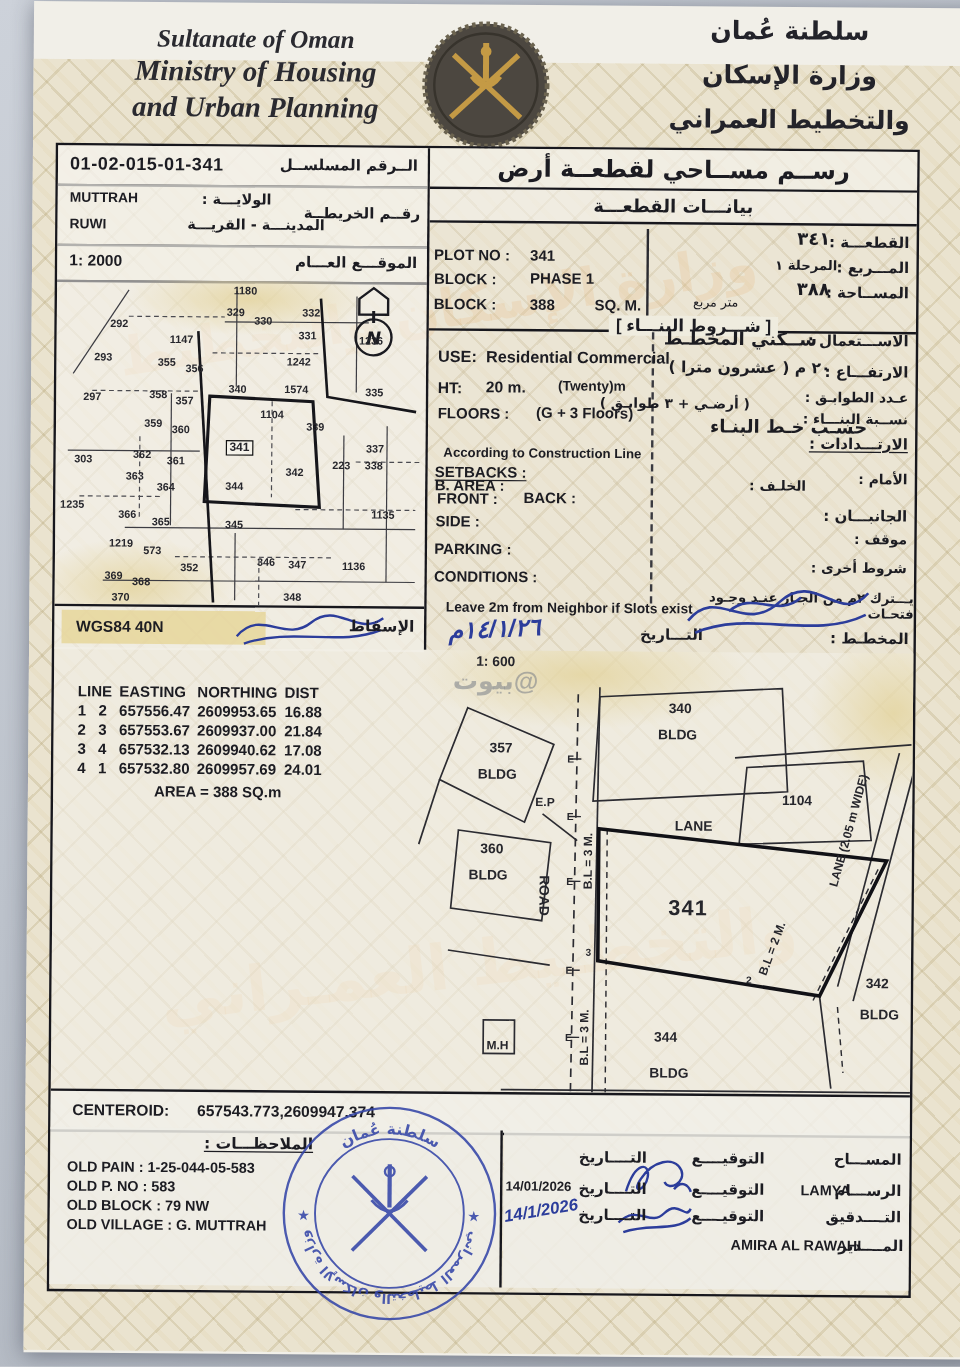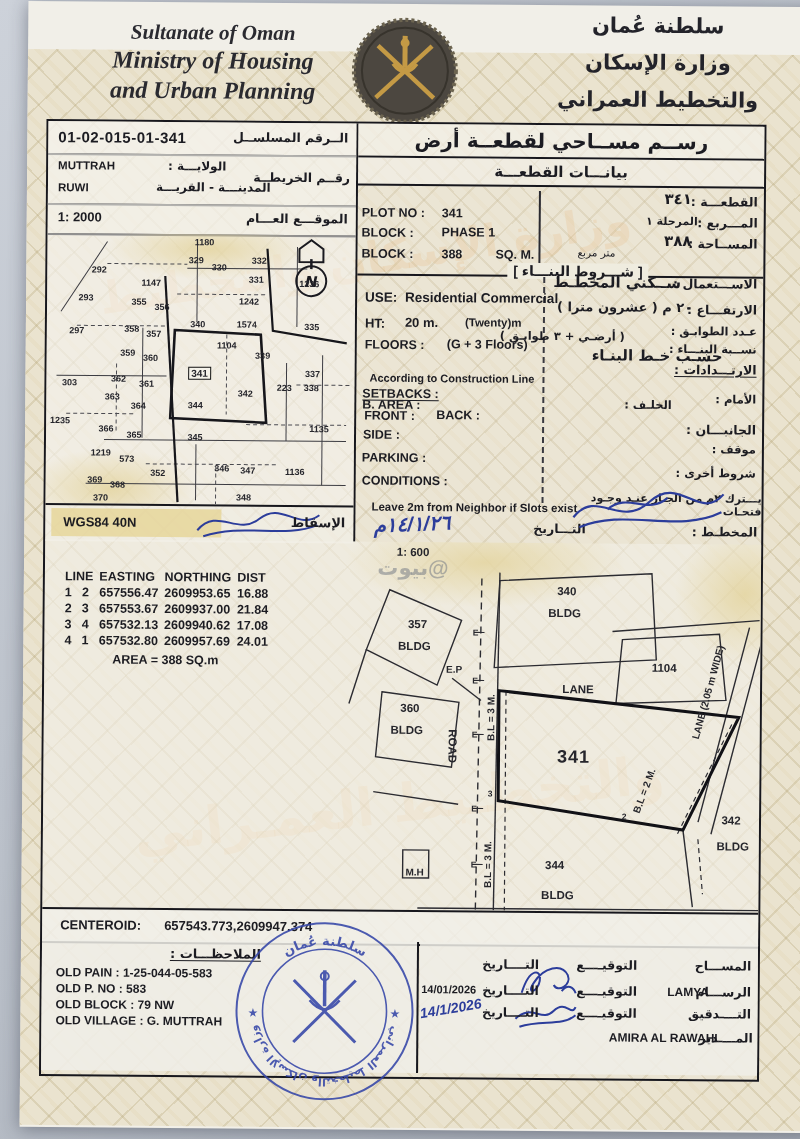--- a/index.html
+++ b/index.html
@@ -72,21 +72,21 @@
   .plan{position:absolute;left:0;top:418px;width:716px;height:368px;border-top:0;background:rgba(243,241,234,.5);overflow:hidden;}
   .plabel{position:absolute;transform:translate(-50%,-50%);font-weight:bold;color:#26262c;white-space:nowrap;}
   .plabel.xs{font-size:8.5px;}
   .plabel.sm{font-size:10px;}
   .plabel.md{font-size:11.5px;}
   .plabel.lg{font-size:18px;letter-spacing:1px;}
   .plabel.wm{color:rgba(120,125,135,.55);font-size:21px;}
   .coord-table{position:absolute;left:20px;top:30px;font-size:12.5px;font-weight:bold;}
   .coord-table table{border-collapse:collapse;}
   .coord-table td,.coord-table th{padding:0 6px 2px 0;text-align:left;font-size:12.5px;}
-  .coord-area{margin:3px 0 0 48px;font-size:12.5px;font-weight:bold;}
+  .coord-area{margin:3px 0 0 64px;font-size:12.5px;font-weight:bold;}
   
   .centeroid{position:absolute;left:0;top:786px;width:716px;height:32px;border-top:2.5px solid #17171d;
     border-bottom:2.5px solid #17171d;background:rgba(243,241,235,.8);}
   
   .notesbox{position:absolute;left:0;top:818px;width:375px;height:131px;border-right:2.5px solid #17171d;
     background:rgba(240,238,232,.85);}
   .sigbox{position:absolute;left:377.5px;top:818px;width:338px;height:131px;background:rgba(240,238,232,.85);}
   .note-line{position:absolute;left:14px;font-size:12px;font-weight:bold;white-space:nowrap;}
   .sig-ar{position:absolute;font-size:12.5px;font-weight:bold;direction:rtl;white-space:nowrap;}
   .stamp{position:absolute;left:190px;top:795px;opacity:.88;}

